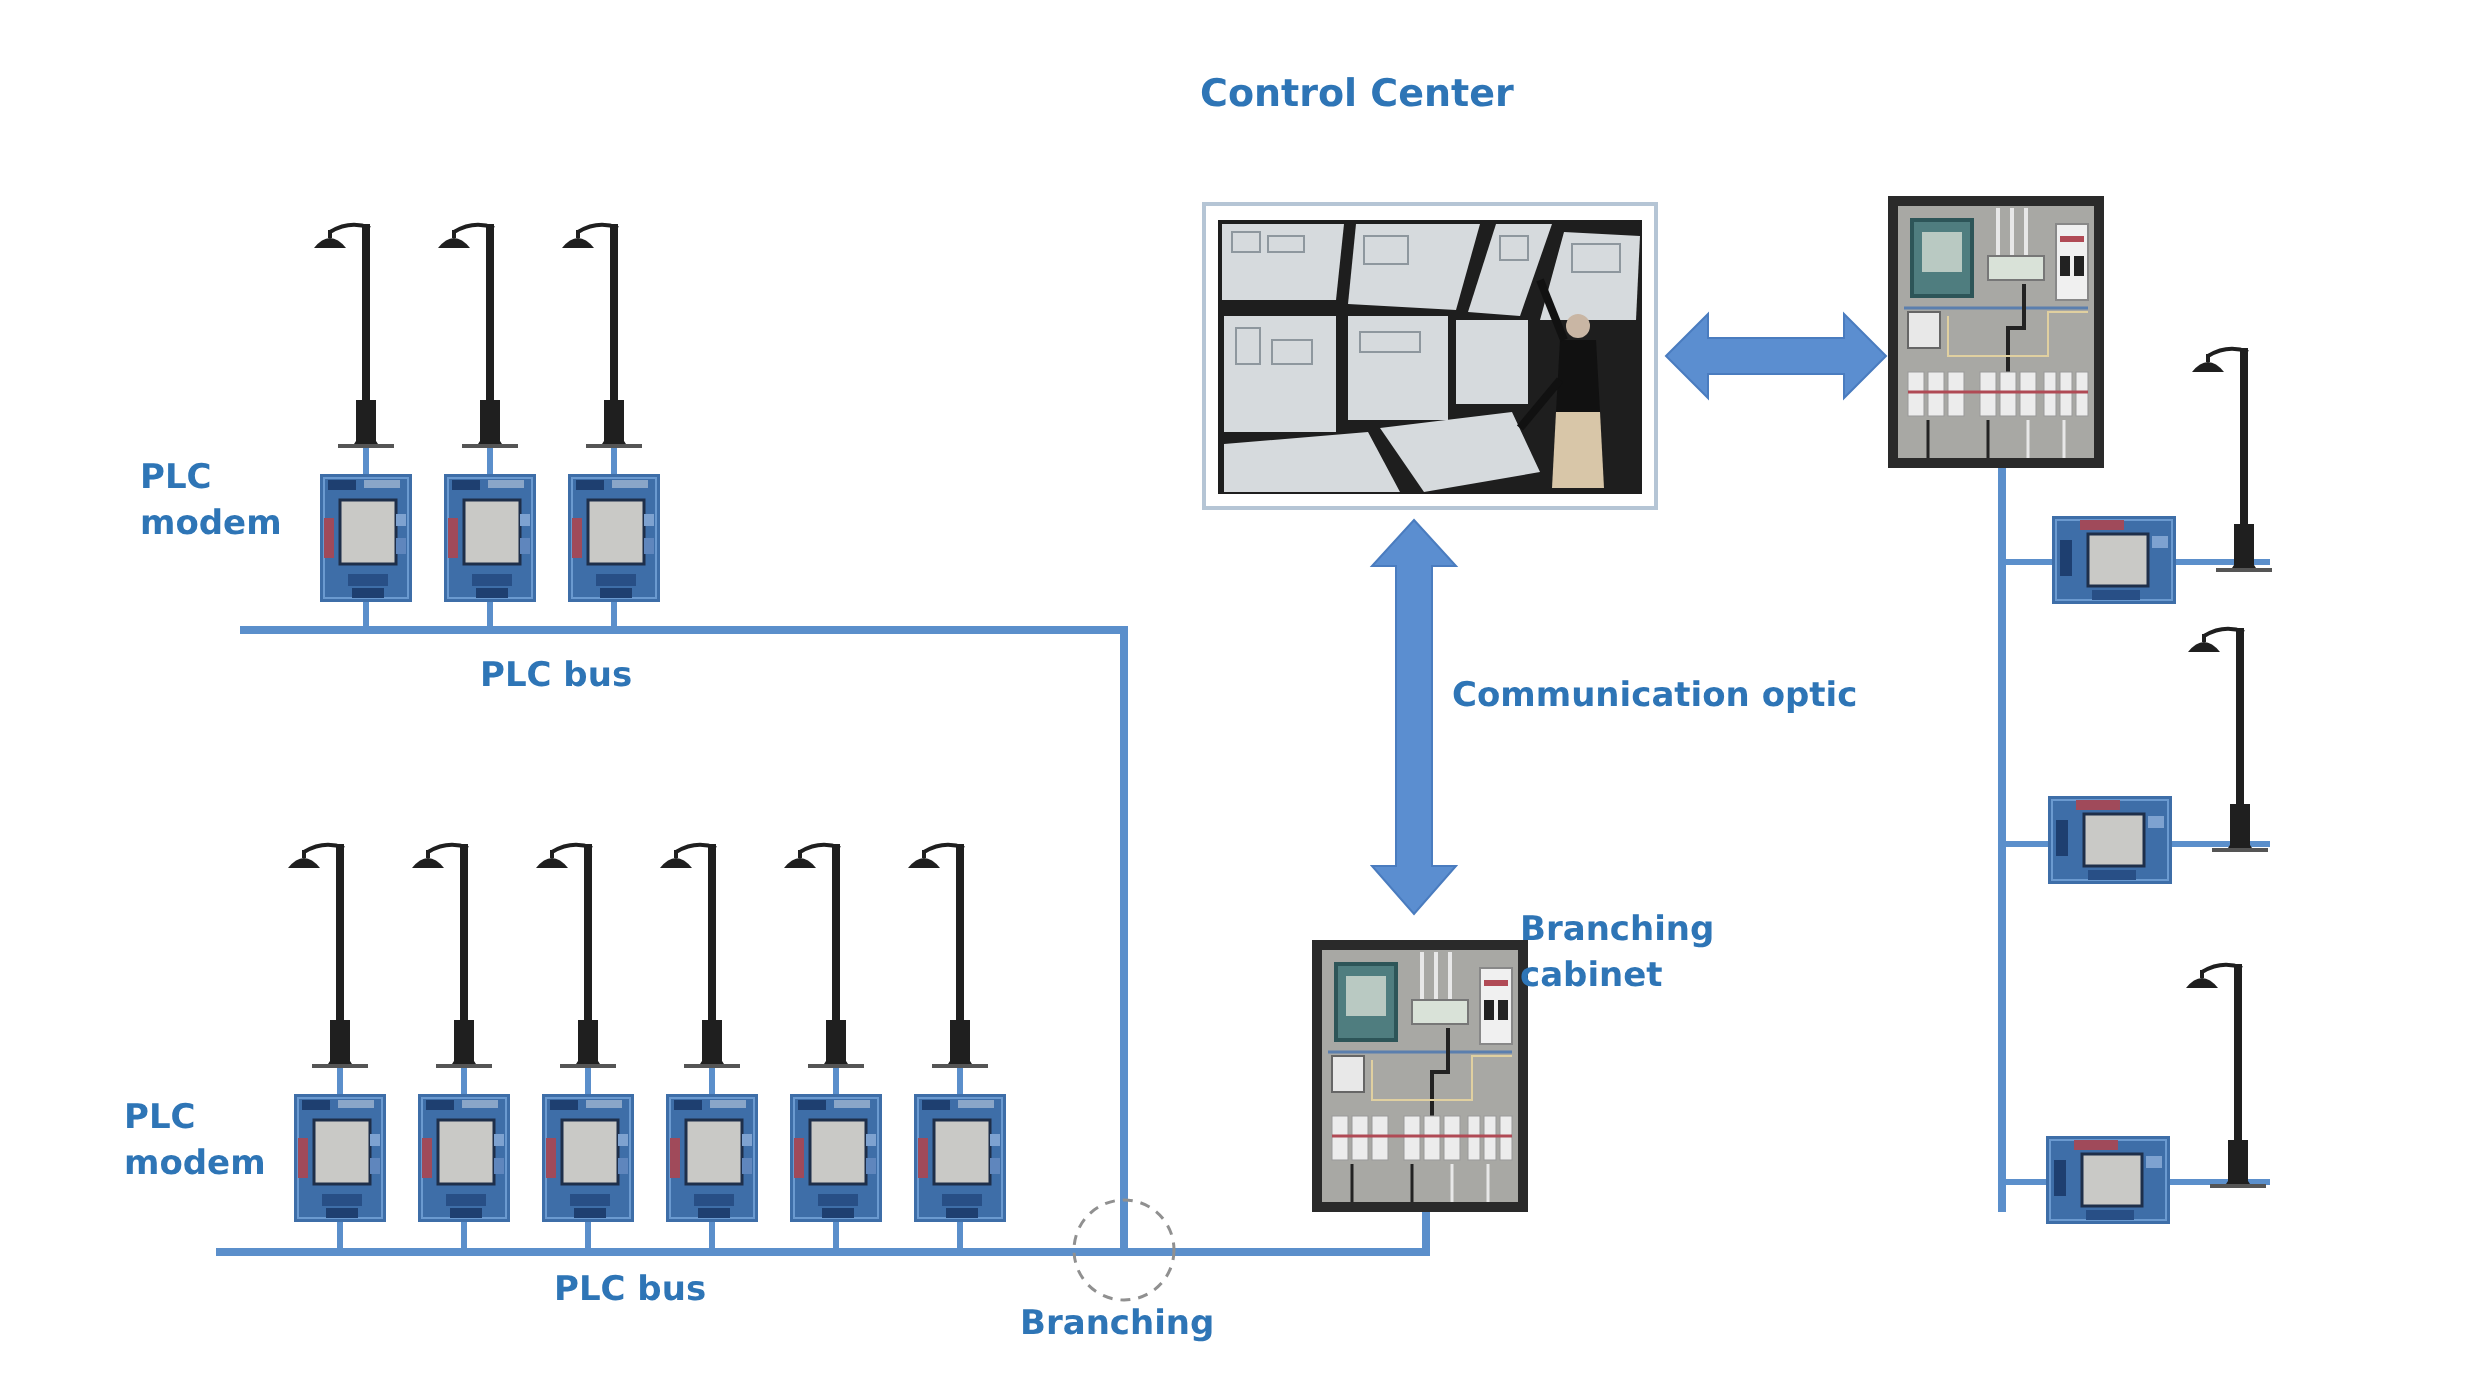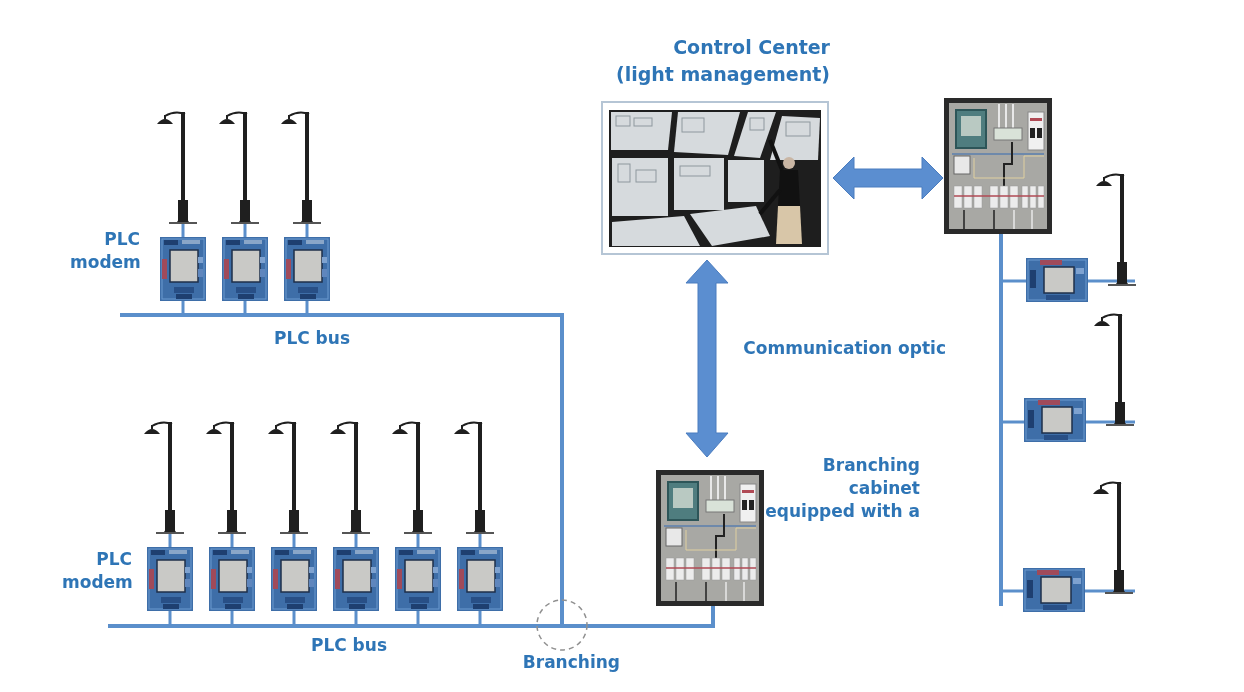--- a/index.html
+++ b/index.html
@@ -1,20 +1,20 @@
 <!DOCTYPE html>
 <html><head>
 <meta charset="utf-8">
 <style>
   html, body { margin: 0; padding: 0; background: #ffffff; }
   body { width: 1244px; height: 692px; position: relative; overflow: hidden;
          font-family: "DejaVu Sans", sans-serif; }
   #canvas { position: absolute; left: 0; top: 0; }
   .lbl { position: absolute; color: #2e75b6; font-weight: bold; font-size: 17px;
-         text-align: right; line-height: 23px; font-family: "DejaVu Sans", sans-serif; }
+         text-align: left; line-height: 23px; font-family: "DejaVu Sans", sans-serif; }
 </style>
 </head>
 <body>
 
 <svg id="canvas" width="1244" height="692" viewBox="0 0 1244 692" xmlns="http://www.w3.org/2000/svg">
   <defs>
 
     <g id="streetlight">
       <rect x="-2" y="0" width="4" height="100" fill="#1f1f1f"></rect>
       <path d="M -2 104 L -6 110 L 6 110 L 2 104 Z" fill="#1f1f1f"></path>
@@ -204,30 +204,28 @@
   <use href="#cabinet" transform="translate(944,98)"></use>
   <use href="#cabinet" transform="translate(656,470)"></use>
 
   <path d="M 833 178 L 854 157 L 854 169 L 922 169 L 922 157 L 943 178 L 922 199 L 922 187 L 854 187 L 854 199 Z" fill="#5b8ed0" stroke="#4a7cbf" stroke-width="1"></path>
 
   <path d="M 707 260 L 728 283 L 716 283 L 716 433 L 728 433 L 707 457 L 686 433 L 698 433 L 698 283 L 686 283 Z" fill="#5b8ed0" stroke="#4a7cbf" stroke-width="1"></path>
 </svg>
 
 <div class="lbl" style="left:600px; top:34px; width:230px; font-size:19px; line-height:27px;">
   <div>Control Center</div>
-  <div>(light management)</div>
 </div>
 
 <div class="lbl" style="left:726px; top:337px; width:220px;">
   <div>Communication optic</div>
 </div>
 
 <div class="lbl" style="left:760px; top:454px; width:160px;">
   <div>Branching cabinet</div>
-  <div>equipped with a</div>
 </div>
 
 <div class="lbl" style="left:70px; top:228px; width:70px;">
   <div>PLC</div>
   <div>modem</div>
 </div>
 
 <div class="lbl" style="left:62px; top:548px; width:70px;">
   <div>PLC</div>
   <div>modem</div>

